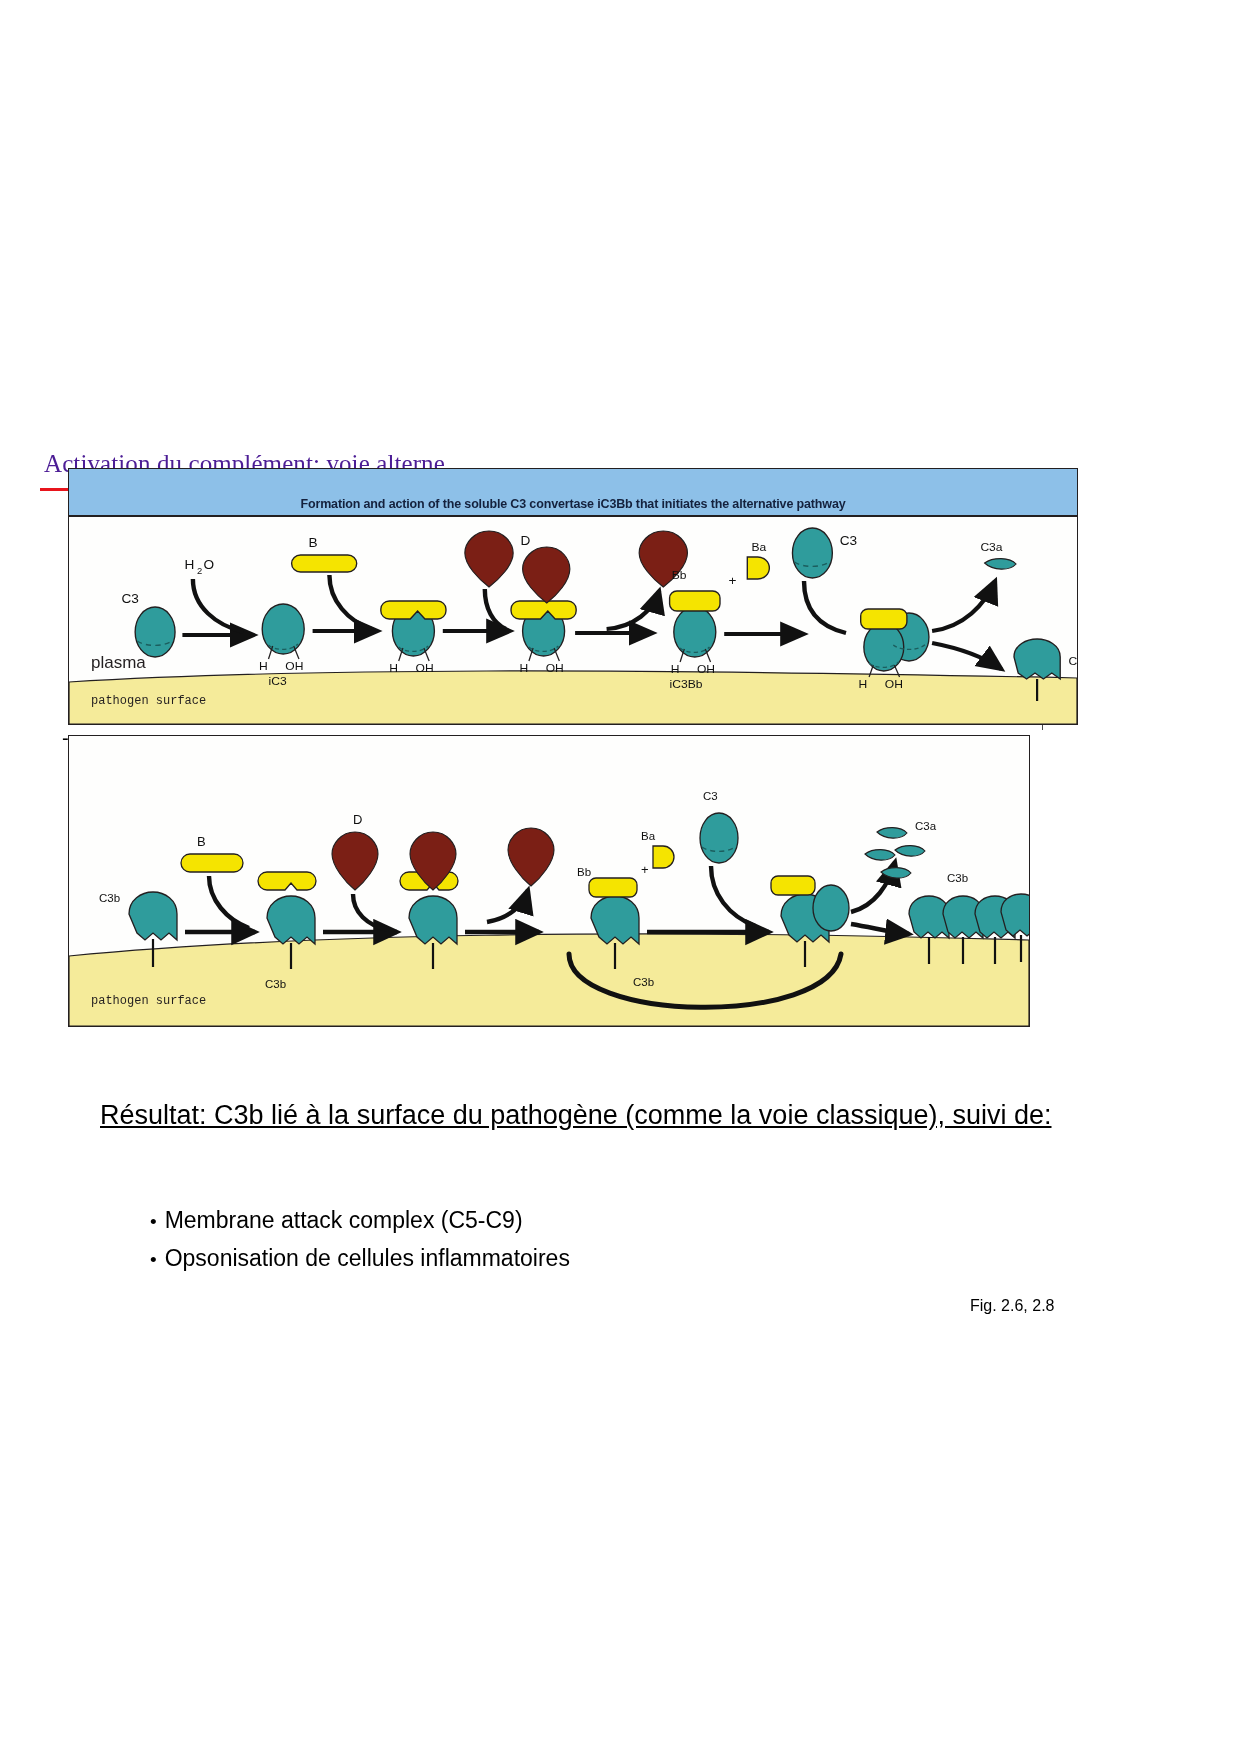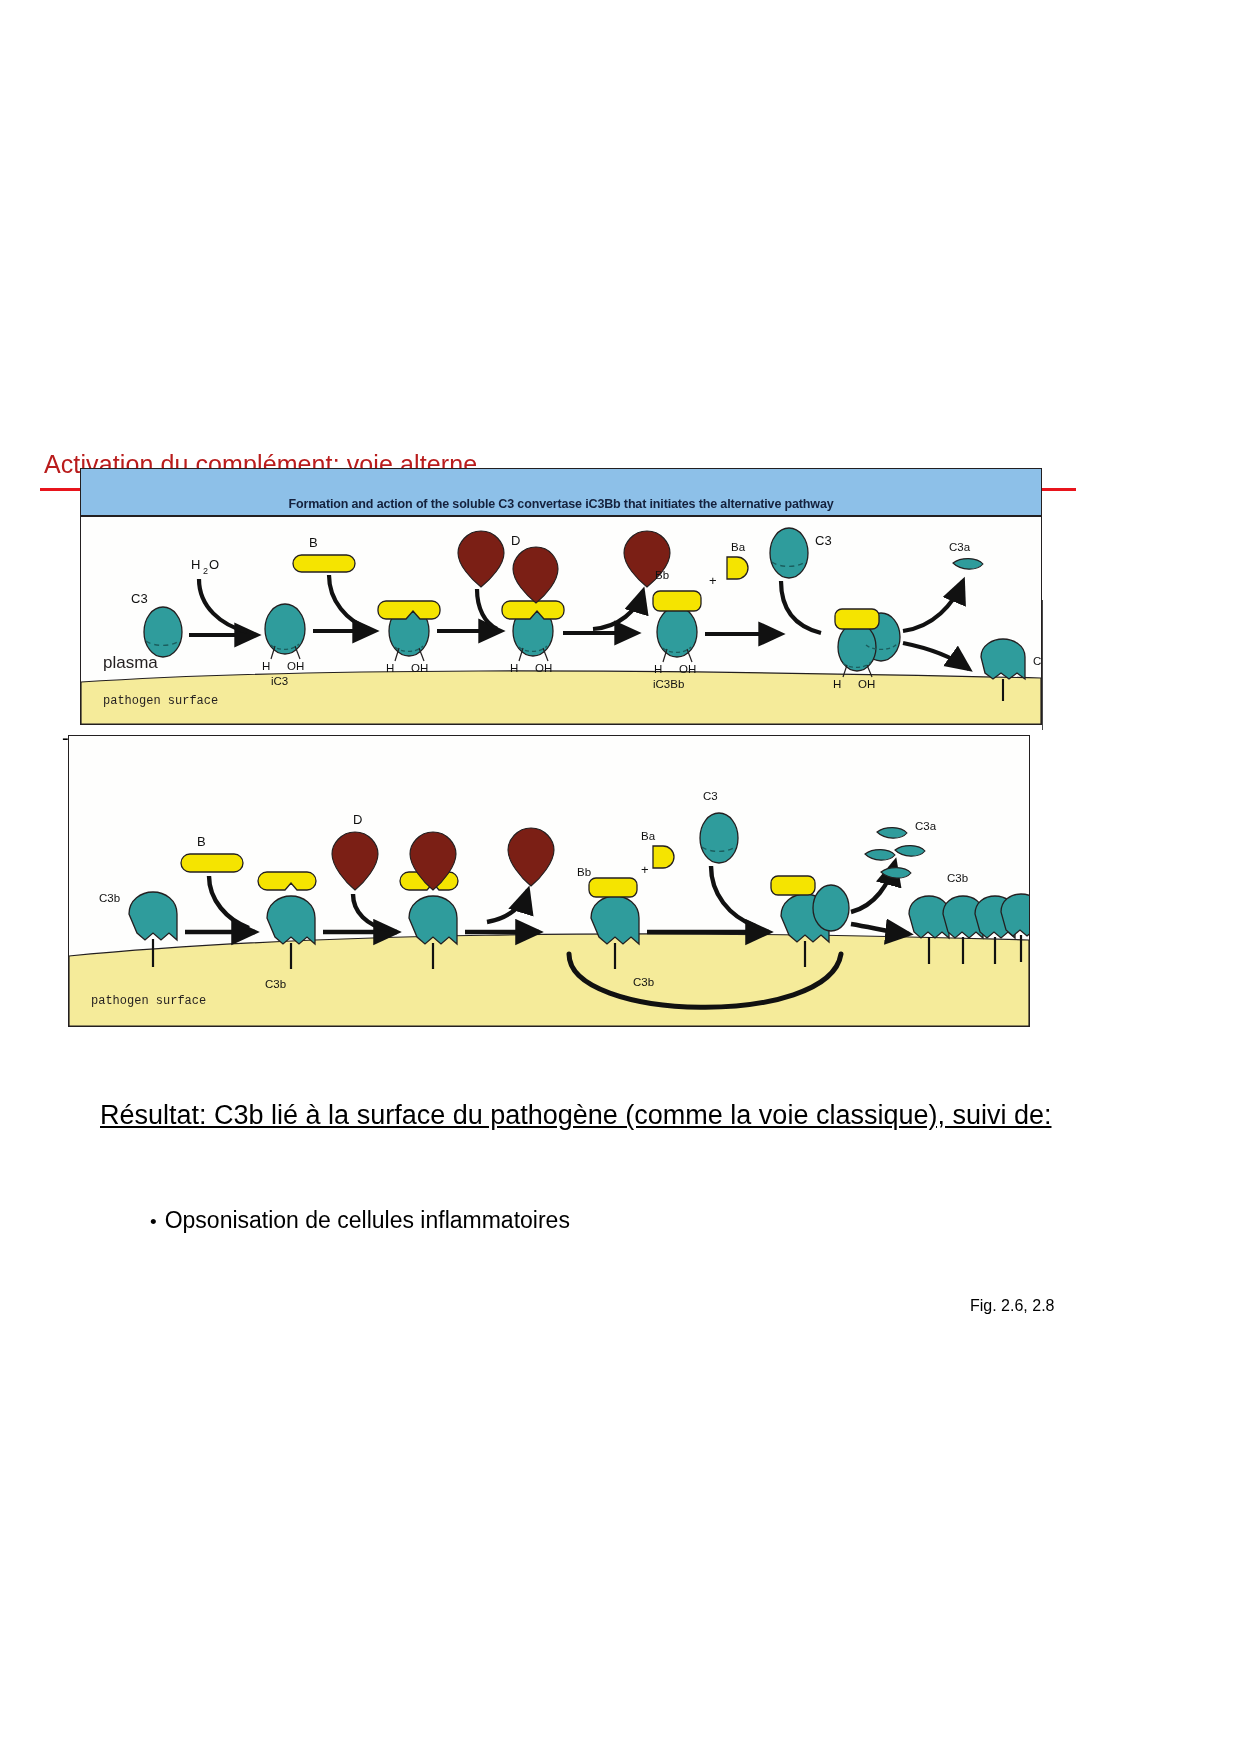--- a/index.html
+++ b/index.html
@@ -3,36 +3,36 @@
 <meta charset="utf-8">
 <style>
   html,body{margin:0;padding:0;}
   body{
     width:1240px;height:1755px;background:#ffffff;
     font-family:"Liberation Sans", sans-serif;
     color:#000;position:relative;overflow:hidden;
   }
   .slide-title{
     position:absolute;left:44px;top:450px;
-    font-size:25px;color:#b91c1c;letter-spacing:.1px;white-space:nowrap;
+    font-size:25px;color:#4c1d95;letter-spacing:.1px;white-space:nowrap;font-family:Liberation Serif, serif;
   }
   .title-rule{
     position:absolute;left:40px;top:488px;width:1036px;height:3px;
     background:#e8141c;
   }
   .dash-mark{
     position:absolute;left:62px;top:727px;font-size:20px;color:#000;
   }
 
   
   .panel{
     position:absolute;border:1px solid #231f20;background:#fefefd;
     overflow:hidden;
   }
-  #panel-1{left:80px;top:468px;width:960px;height:255px;}
+  #panel-1{left:68px;top:468px;width:960px;height:255px;padding-left:48px;}
   #panel-2{left:68px;top:735px;width:960px;height:290px;}
 
   .panel-header{
     position:absolute;left:0;top:0;width:100%;
     background:#8dc0e8;border-bottom:2px solid #231f20;
     box-sizing:border-box;
   }
   #panel-1 .panel-header{height:48px;}
   #panel-2 .panel-header{height:50px;}
   .panel-header-text{
@@ -345,17 +345,20 @@
 
       <path d="M500,218 C500,286 760,292 772,218" fill="none" stroke="#111" stroke-width="5" stroke-linecap="round"></path>
     </svg>
   </div>
 </div>
 
 <div class="result-line">Résultat: C3b lié à la surface du pathogène (comme la voie classique), suivi de:</div>
 
 <div class="bullets">
   <div class="bullet">
+    <span class="dot">•</span><span>Membrane attack complex (C5-C9)</span>
+  </div>
+  <div class="bullet">
     <span class="dot">•</span><span>Opsonisation de cellules inflammatoires</span>
   </div>
 </div>
 
 <div class="fig-ref">Fig. 2.6, 2.8</div>
 
 </body></html>

